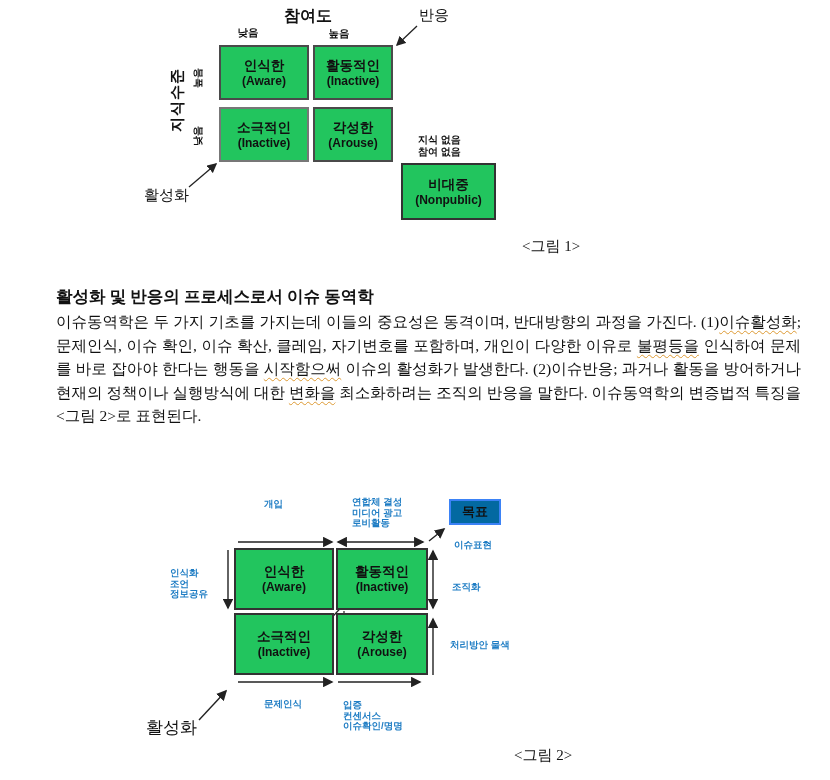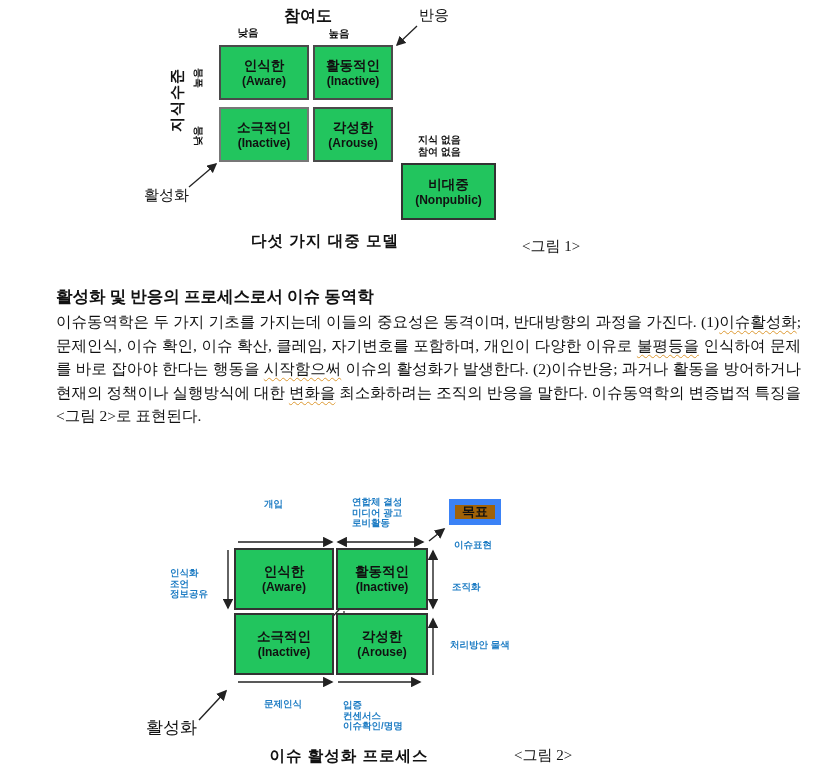--- a/index.html
+++ b/index.html
@@ -17,21 +17,21 @@
   .col-label { font-weight:bold; font-size:10.5px; text-align:center; }
   .rot { white-space:nowrap; transform:translate(-50%,-50%) rotate(-90deg); }
   .ylab { font-weight:bold; font-size:15px; letter-spacing:1px; }
   .rowlab { font-weight:bold; font-size:10px; }
   .plain-label { font-size:15px; }
   .note { font-weight:bold; font-size:10px; line-height:12px; white-space:pre-line; }
   .fig-caption { font-weight:bold; font-size:15.5px; text-align:center; letter-spacing:1px; }
   .fig-tag { position:absolute; font-family:"Liberation Serif", serif; font-size:15px; }
   .blue { color:var(--blue); font-weight:bold; font-size:9.5px; line-height:10.5px;
           white-space:pre-line; }
-  .goal { position:absolute; border:6px solid #3b82f6; background:#a16207; display:flex;
+  .goal { position:absolute; border:2px solid #3b82f6; background:#0369a1; display:flex;
           align-items:center; justify-content:center; font-weight:bold; font-size:13px; }
   .article { position:absolute; left:56px; top:284px; width:745px;
              font-family:"Liberation Serif", serif; }
   .article h1 { font-size:16.5px; font-weight:bold; line-height:26px; }
   .article p { font-size:15.5px; line-height:23.5px; text-align:justify; }
   .sq { text-decoration:underline wavy #dd9a33; text-decoration-thickness:1px;
         text-underline-offset:3px; }
   svg.overlay { position:absolute; left:0; top:0; pointer-events:none; }
 </style>
 </head>
@@ -78,21 +78,20 @@
 
   <div class="abs note" style="left:282px; top:134px;">지식 없음
 참여 없음</div>
   <div class="cell" style="left:265px; top:163px; width:95px; height:57px; border-color:#333;">
     <div class="ko">비대중</div>
     <div class="en">(Nonpublic)</div>
   </div>
 
   <div class="abs plain-label" style="left:8px; top:186px;">활성화</div>
 
-  <div class="abs fig-caption" style="left:89px; top:231px; width:200px;">다섯 가지 대중 모델</div>
 </div>
 
 <div class="fig-tag" style="left:494px; top:237px;margin-left:28px;">&lt;그림 1&gt;</div>
 
 <div class="article">
   <h1>활성화 및 반응의 프로세스로서 이슈 동역학</h1>
   <p><span>이슈동역학은 두 가지 기초를 가지는데 이들의 중요성은 동격이며, 반대방향의 과정을 가진다. (1)</span><span class="sq">이슈활성화</span><span>; 문제인식, 이슈 확인, 이슈 확산, 클레임, 자기변호를 포함하며, 개인이 다양한 이유로 </span><span class="sq">불평등을</span><span> 인식하여 문제를 바로 잡아야 한다는 행동을 </span><span class="sq">시작함으써</span><span> 이슈의 활성화가 발생한다. (2)이슈반응; 과거나 활동을 방어하거나 현재의 정책이나 실행방식에 대한 </span><span class="sq">변화을</span><span> 최소화하려는 조직의 반응을 말한다. 이슈동역학의 변증법적 특징을 &lt;그림 2&gt;로 표현된다.</span></p>
 </div>
 
 <div class="fig" style="left:110px; top:488px; width:400px; height:290px;">
@@ -145,16 +144,15 @@
     <div class="ko">소극적인</div>
     <div class="en">(Inactive)</div>
   </div>
   <div class="cell" style="left:200px; top:125px; width:92px; height:62px; border-color:#333;">
     <div class="ko">각성한</div>
     <div class="en">(Arouse)</div>
   </div>
 
   <div class="abs" style="left:10px; top:228px; font-family:'Liberation Serif',serif; font-size:17px;">활성화</div>
 
-  <div class="abs fig-caption" style="left:98px; top:258px; width:230px;">이슈 활성화 프로세스</div>
 </div>
 
 <div class="fig-tag" style="left:514px; top:746px;">&lt;그림 2&gt;</div>
 
 </body></html>

